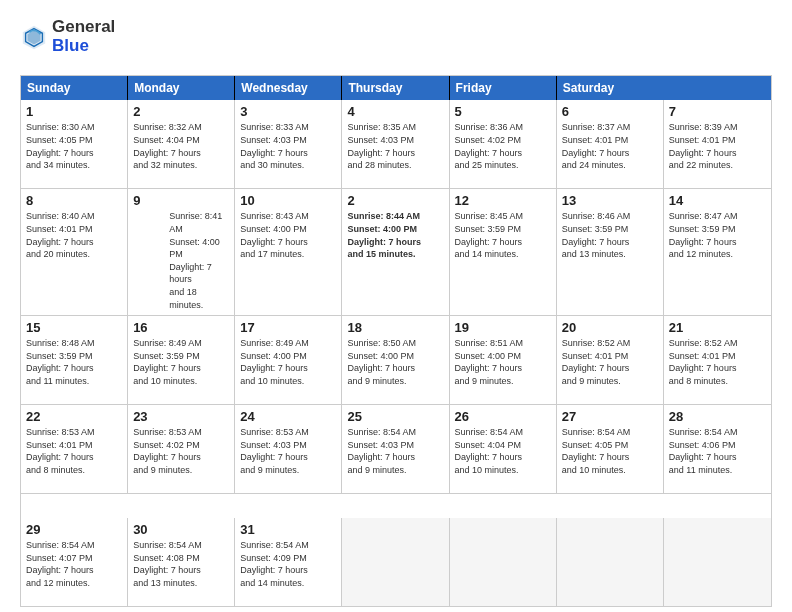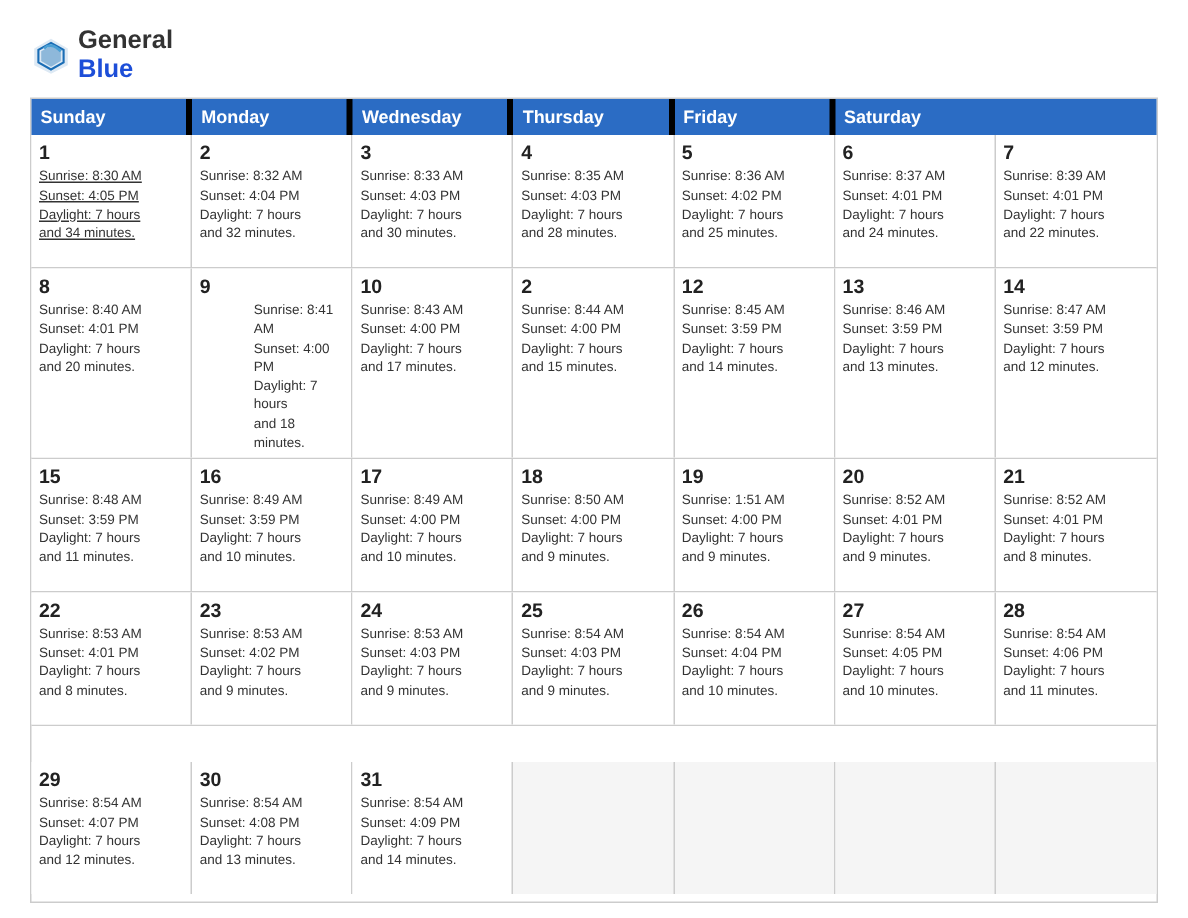--- a/index.html
+++ b/index.html
@@ -14,21 +14,21 @@
       width: 792px;
       height: 612px;
       padding: 18px 20px 10px 20px;
       display: flex;
       flex-direction: column;
     }
     .header {
       display: flex;
       justify-content: space-between;
       align-items: flex-start;
-      margin-bottom: 10px;
+      margin-bottom: 20px;
     }
     .logo {
       display: flex;
       align-items: center;
       gap: 4px;
     }
     .logo-icon {
       width: 28px;
       height: 28px;
     }
@@ -53,21 +53,21 @@
       display: grid;
       grid-template-columns: repeat(7, 1fr);
       background: #2b6cc4;
     }
     .cal-header-cell {
       color: #fff;
       font-size: 12px;
       font-weight: bold;
       padding: 5px 6px;
       text-align: left;
-      border-right: 4px solid #000000;
+      border-right: 1px solid #000000;
     }
     .cal-header-cell:last-child { border-right: none; }
     .cal-body {
       display: flex;
       flex-direction: column;
     }
     .cal-row {
       display: grid;
       grid-template-columns: repeat(7, 1fr);
       border-bottom: 1px solid #ccc;
@@ -129,21 +129,21 @@
         <div class="cal-header-cell">Monday</div>
         <div class="cal-header-cell">Wednesday</div>
         <div class="cal-header-cell">Thursday</div>
         <div class="cal-header-cell">Friday</div>
         <div class="cal-header-cell">Saturday</div>
       </div>
     <div class="cal-body" id="cal-body">
         <div class="cal-row" style="min-height: 88px;">
           <div class="cal-cell">
             <span class="day-num">1</span>
-            <div class="cell-text" style="white-space: pre-line; text-decoration: underline;">Sunrise: 8:30 AM
+            <div class="cell-text" style="white-space: pre-line;">Sunrise: 8:30 AM
 Sunset: 4:05 PM
 Daylight: 7 hours
 and 34 minutes.</div>
           </div>
           <div class="cal-cell">
             <span class="day-num">2</span>
             <div class="cell-text" style="white-space: pre-line;">Sunrise: 8:32 AM
 Sunset: 4:04 PM
 Daylight: 7 hours
 and 32 minutes.</div>
@@ -201,21 +201,21 @@
           </div>
           <div class="cal-cell">
             <span class="day-num">10</span>
             <div class="cell-text" style="white-space: pre-line;">Sunrise: 8:43 AM
 Sunset: 4:00 PM
 Daylight: 7 hours
 and 17 minutes.</div>
           </div>
           <div class="cal-cell">
             <span class="day-num">2</span>
-            <div class="cell-text" style="white-space: pre-line;">Sunrise: 8:44 AM
+            <div class="cell-text" style="white-space: pre-line; font-weight: bold;">Sunrise: 8:44 AM
 Sunset: 4:00 PM
 Daylight: 7 hours
 and 15 minutes.</div>
           </div>
           <div class="cal-cell">
             <span class="day-num">12</span>
             <div class="cell-text" style="white-space: pre-line;">Sunrise: 8:45 AM
 Sunset: 3:59 PM
 Daylight: 7 hours
 and 14 minutes.</div>
@@ -259,21 +259,21 @@
           </div>
           <div class="cal-cell">
             <span class="day-num">18</span>
             <div class="cell-text" style="white-space: pre-line;">Sunrise: 8:50 AM
 Sunset: 4:00 PM
 Daylight: 7 hours
 and 9 minutes.</div>
           </div>
           <div class="cal-cell">
             <span class="day-num">19</span>
-            <div class="cell-text" style="white-space: pre-line;">Sunrise: 1:51 AM
+            <div class="cell-text" style="white-space: pre-line;">Sunrise: 8:51 AM
 Sunset: 4:00 PM
 Daylight: 7 hours
 and 9 minutes.</div>
           </div>
           <div class="cal-cell">
             <span class="day-num">20</span>
             <div class="cell-text" style="white-space: pre-line;">Sunrise: 8:52 AM
 Sunset: 4:01 PM
 Daylight: 7 hours
 and 9 minutes.</div>

